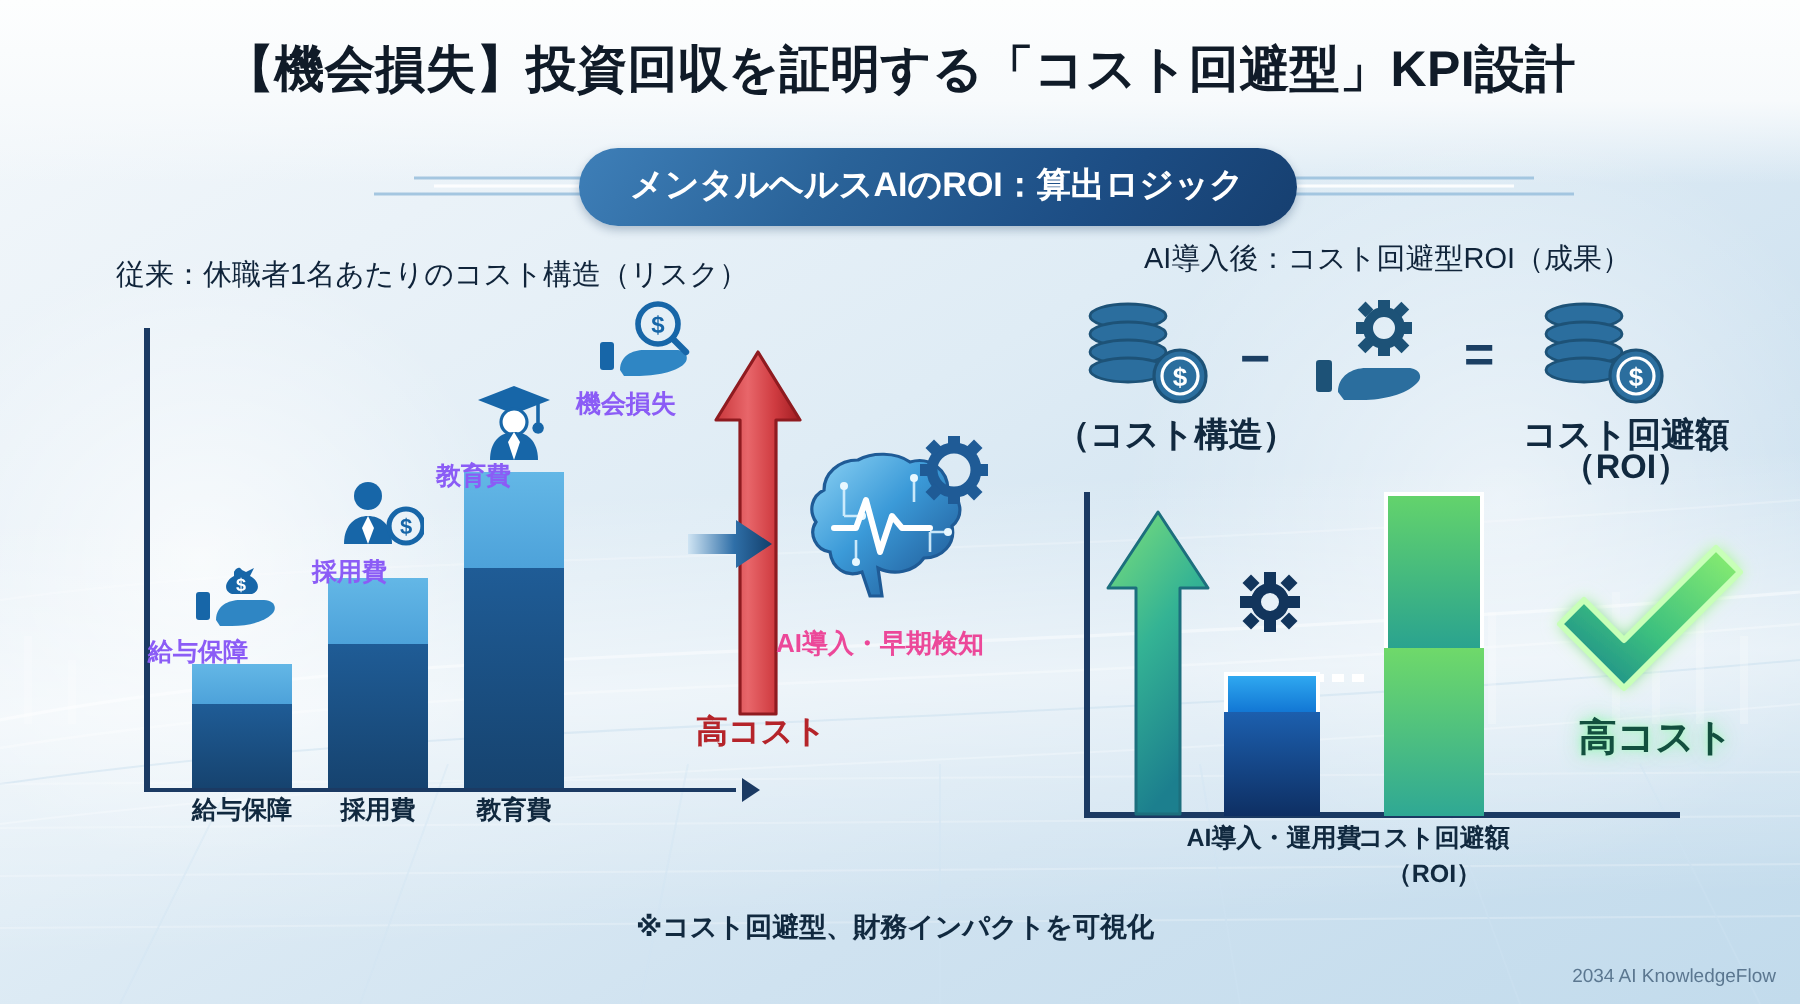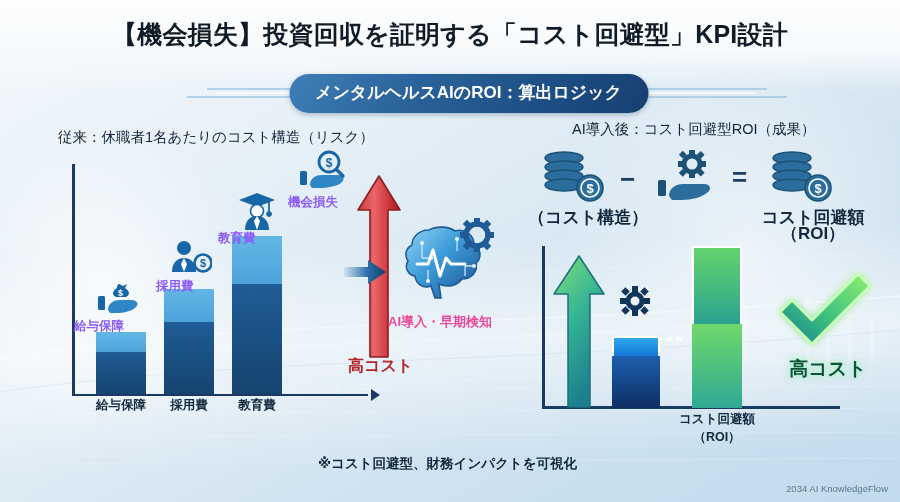--- a/index.html
+++ b/index.html
@@ -394,20 +394,21 @@
   <div class="dots">
       <i></i>
       <i></i>
       <i></i>
     </div>
 
   <div class="rbar" style="left:78px;width:48px;height:72px;">
     <div class="blue-bar-top" style="height:20px;"></div>
     <div class="blue-bar-bot" style="height:52px;"></div>
   </div>
+  <div class="r-x-lab" style="left:38px;width:130px;">AI導入・運用費</div>
 
   <div class="rbar" style="left:158px;width:50px;height:162px;">
     <div class="green-top" style="height:78px;"></div>
     <div class="green-bot" style="height:84px;"></div>
   </div>
   <div class="r-x-lab" style="left:122px;width:122px;">コスト回避額</div>
   <div class="r-x-lab" style="left:122px;width:122px;bottom:-10px;">（ROI）</div>
 
   <svg class="check" viewBox="0 0 110 96">
     <defs>

